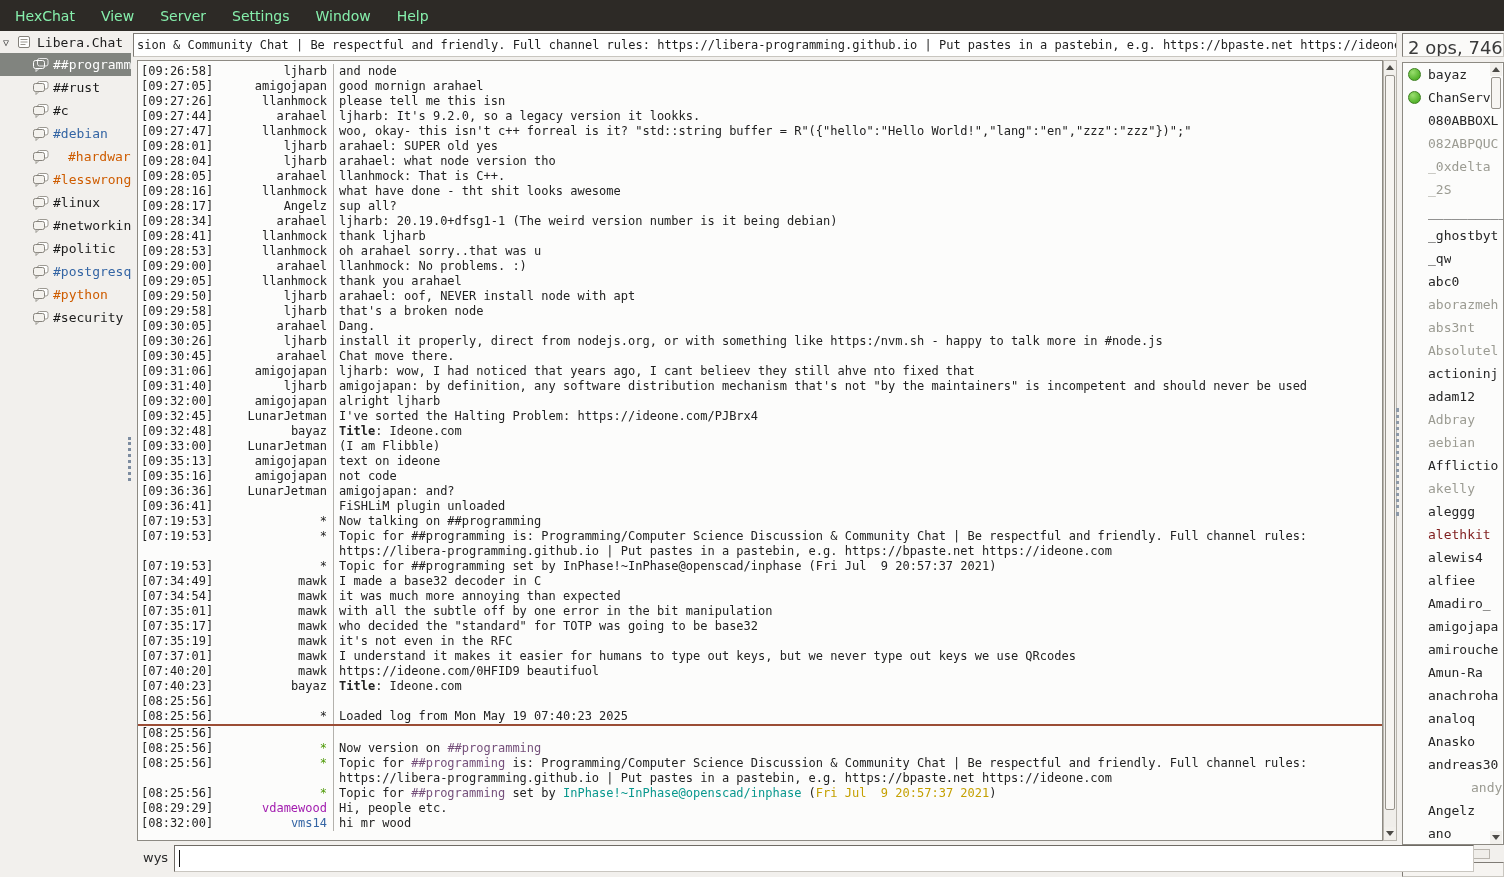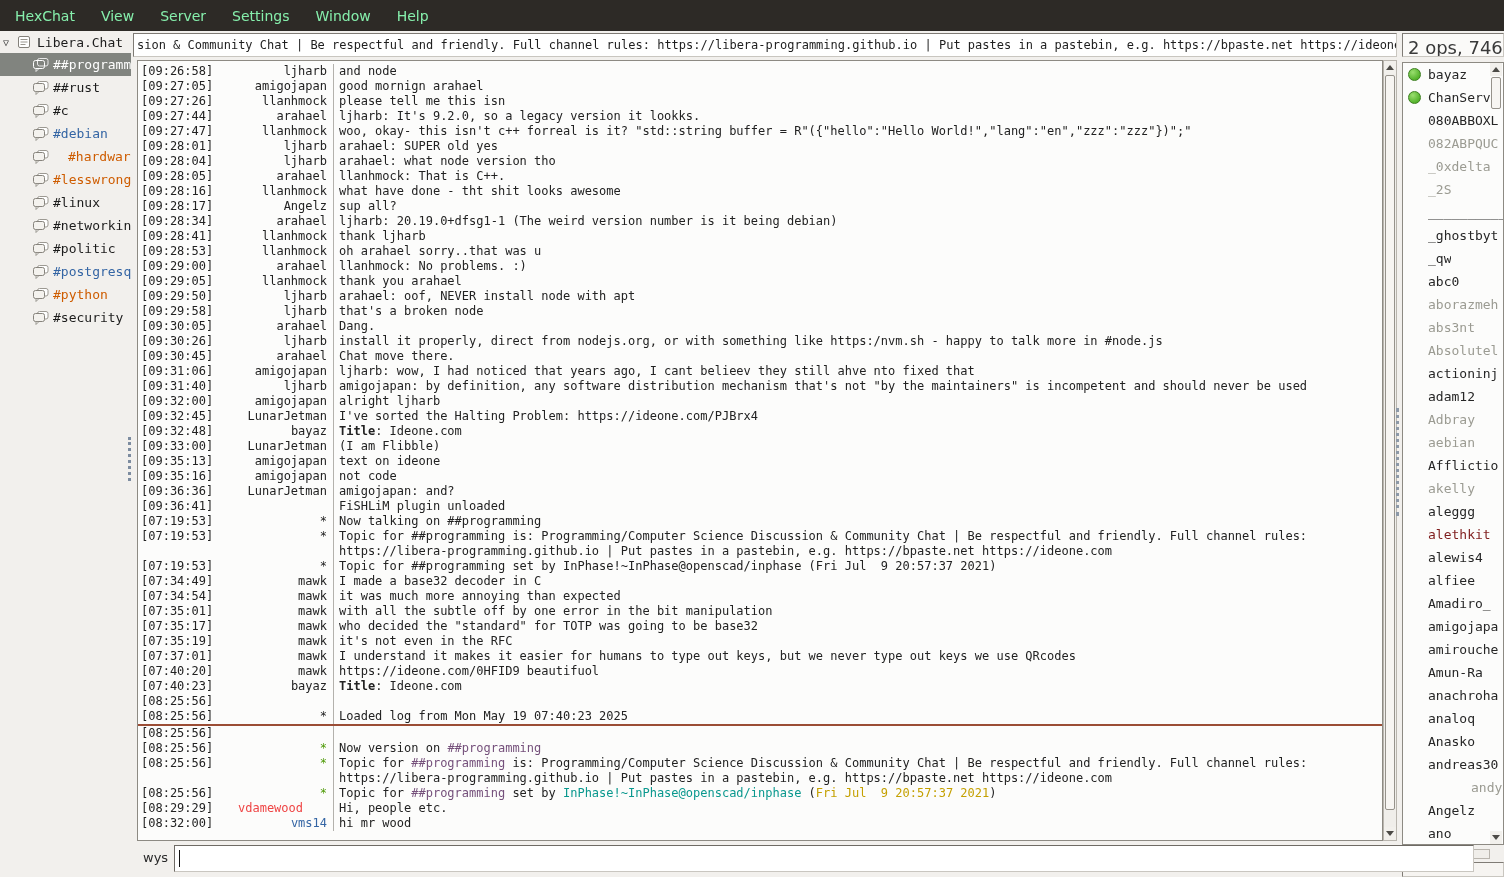--- a/index.html
+++ b/index.html
@@ -233,21 +233,21 @@
     <div class="crow"><span class="ts">[07:40:20]</span><span class="nick">mawk</span><span class="msg">https://ideone.com/0HFID9 beautifuol</span></div>
     <div class="crow"><span class="ts">[07:40:23]</span><span class="nick">bayaz</span><span class="msg"><span class="b">Title</span><span>: Ideone.com</span></span></div>
     <div class="crow"><span class="ts">[08:25:56]</span><span class="nick"></span><span class="msg"></span></div>
     <div class="crow"><span class="ts">[08:25:56]</span><span class="nick">*</span><span class="msg">Loaded log from Mon May 19 07:40:23 2025</span></div>
     <div class="markerline" style="background: rgb(155, 77, 53);"></div>
     <div class="crow"><span class="ts">[08:25:56]</span><span class="nick"></span><span class="msg"></span></div>
     <div class="crow"><span class="ts">[08:25:56]</span><span class="nick" style="color: rgb(78, 154, 6);">*</span><span class="msg"><span>Now version on </span><span style="color: rgb(117, 80, 123);">##programming</span></span></div>
     <div class="crow"><span class="ts">[08:25:56]</span><span class="nick" style="color: rgb(78, 154, 6);">*</span><span class="msg"><span>Topic for </span><span style="color: rgb(117, 80, 123);">##programming</span><span> is: Programming/Computer Science Discussion &amp; Community Chat | Be respectful and friendly. Full channel rules:</span></span></div>
     <div class="crow"><span class="ts"></span><span class="nick"></span><span class="msg">https://libera-programming.github.io | Put pastes in a pastebin, e.g. https://bpaste.net https://ideone.com</span></div>
     <div class="crow"><span class="ts">[08:25:56]</span><span class="nick" style="color: rgb(78, 154, 6);">*</span><span class="msg"><span>Topic for </span><span style="color: rgb(117, 80, 123);">##programming</span><span> set by </span><span style="color: rgb(10, 152, 142);">InPhase!~InPhase@openscad/inphase</span><span> (</span><span style="color: rgb(196, 160, 0);">Fri Jul  9 20:57:37 2021</span><span>)</span></span></div>
-    <div class="crow"><span class="ts">[08:29:29]</span><span class="nick" style="color: #ef4444; text-align: center;">vdamewood</span><span class="msg">Hi, people etc.</span></div>
+    <div class="crow"><span class="ts">[08:29:29]</span><span class="nick" style="color: #a21caf;">vdamewood</span><span class="msg">Hi, people etc.</span></div>
     <div class="crow"><span class="ts">[08:32:00]</span><span class="nick" style="color: rgb(52, 101, 164);">vms14</span><span class="msg">hi mr wood</span></div>
   </div>
 
 <div class="vscroll" style="left:1383px; top:60px; height:781px;">
   <div class="sb-btn up">
       <div class="tri-up"></div>
     </div>
   <div class="sb-thumb" style="top:14px; height:735px;"></div>
   <div class="sb-btn down">
       <div class="tri-down"></div>

